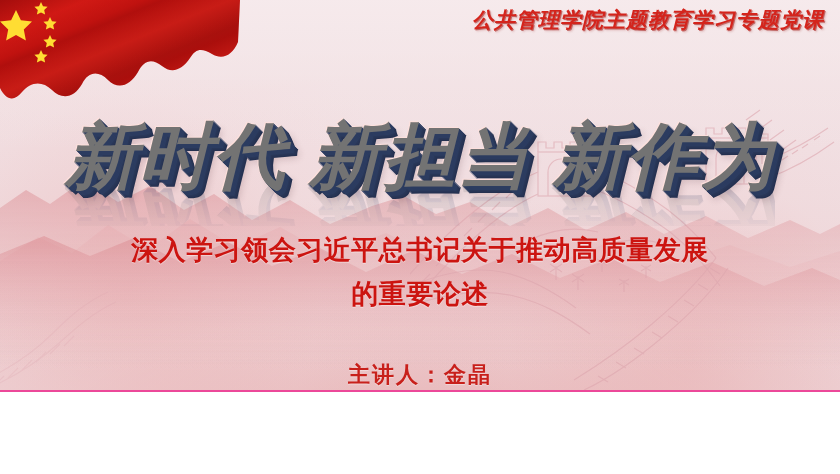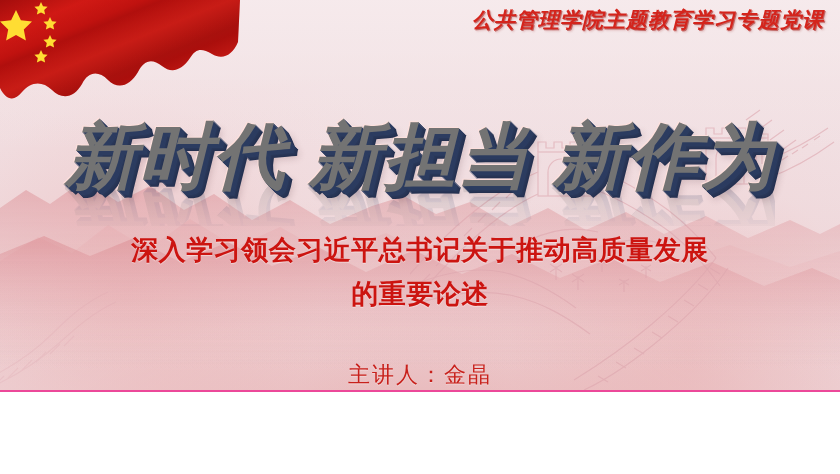--- a/index.html
+++ b/index.html
@@ -166,21 +166,21 @@
   .subtitle .line { display: block; }
 
   
   .presenter {
     position: absolute;
     left: 0; right: 0;
     top: 354px;
     text-align: center;
     font-family: "Liberation Serif", "DejaVu Serif", serif;
     font-size: 22px;
-    font-weight: normal;
+    font-weight: bold;
     line-height: 42px;
     letter-spacing: 2px;
     color: #c8201b;
     text-shadow: 0 1px 1px rgba(255,255,255,0.4);
   }
   .presenter .line { display: block; }
   .presenter .date-line { letter-spacing: 1px; }
 </style>
 </head>
 <body>

